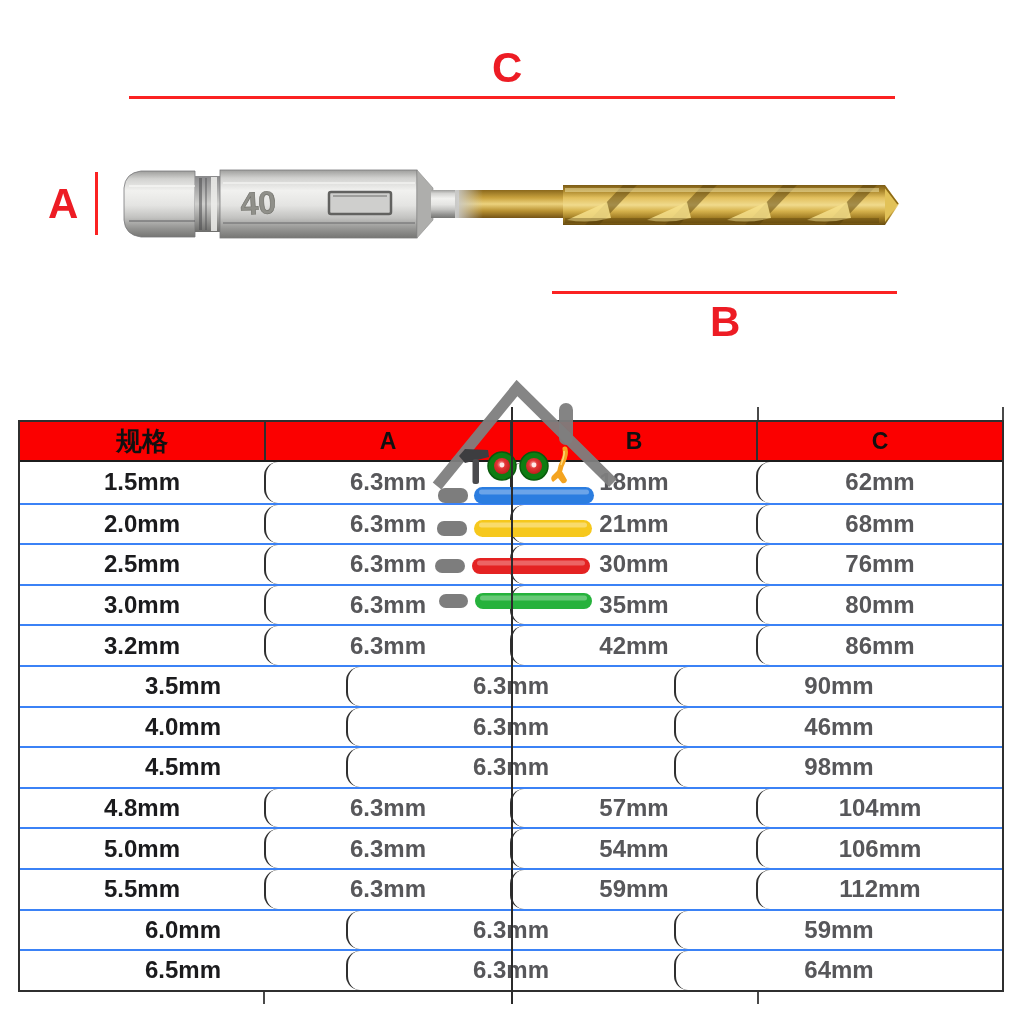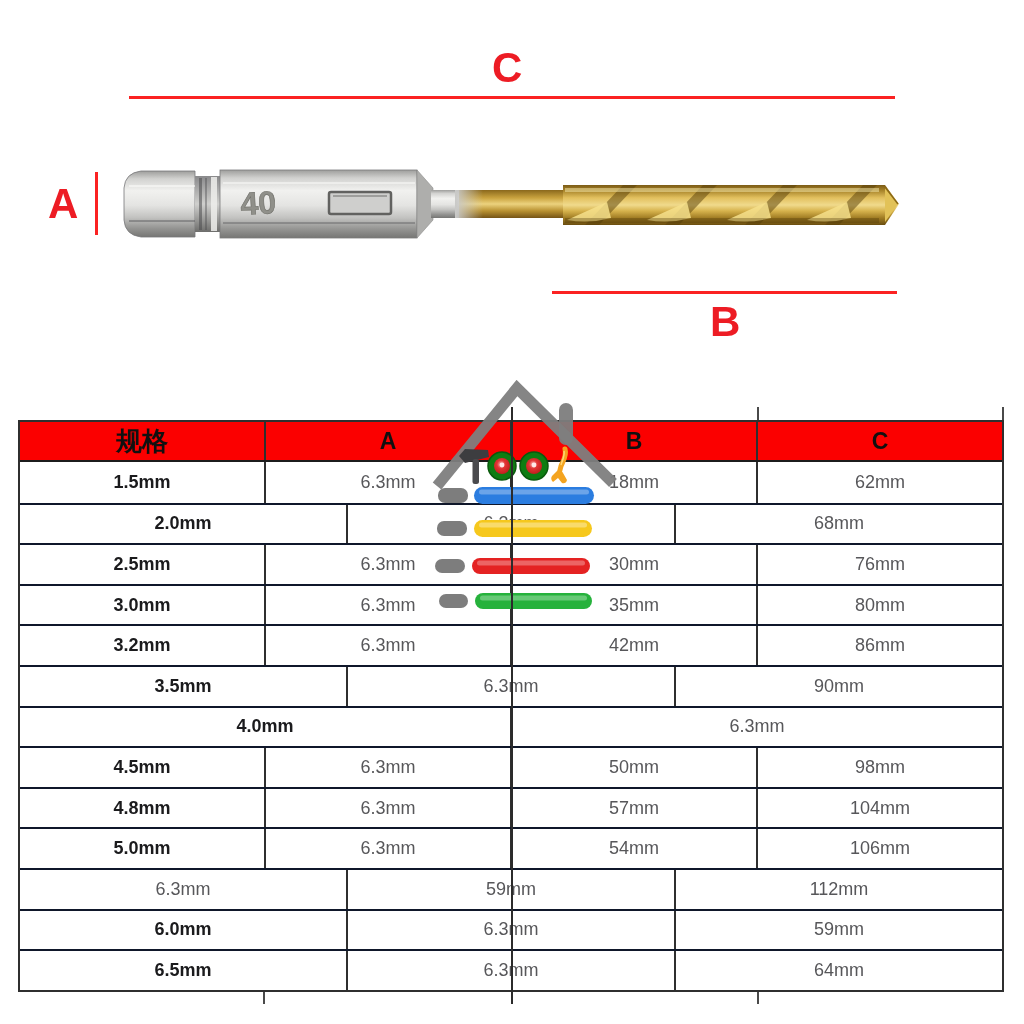--- a/index.html
+++ b/index.html
@@ -17,25 +17,25 @@
   #label-b{left:710px;top:301px;}
   #drill-svg{position:absolute;left:115px;top:162px;width:790px;height:86px;}
   
   .spec-table{position:absolute;left:18px;top:420px;width:986px;border:2px solid #2f2f2f;
               background:#fff;box-sizing:border-box;z-index:1;}
   .thead{display:flex;height:38px;background:#fb0000;border-bottom:2px solid #1c1c1c;}
   .th{flex:1;display:flex;align-items:center;justify-content:center;
       font-weight:bold;font-size:23px;color:#101010;}
   .th:first-child{font-size:26px;}
   .th + .th{border-left:2px solid #2f2f2f;}
-  .t-row{display:flex;height:40.6px;box-sizing:border-box;border-top:2px solid #0f172a;}
+  .t-row{display:flex;height:40.6px;box-sizing:border-box;border-top:2px solid #3b82f6;}
   .t-row:first-child{border-top:none;}
   .cell{flex:1;display:flex;align-items:center;justify-content:center;
-        font-size:18px;color:#57575a;}
-  .cell + .cell{border-left:2px solid #2f2f2f;}
+        font-size:24px;color:#57575a;border-radius:14px;}
+  .cell + .cell{border-left:2px solid #2f2f2f;font-weight:bold;}
   .cell.c0{font-weight:bold;color:#1b1b1d;}
   
   #wm-svg{position:absolute;left:415px;top:380px;width:210px;height:240px;z-index:5;}
   .divider-overlay{position:absolute;left:511px;top:407px;width:2px;height:597px;
                    background:#2b2b2b;z-index:6;}
   .stub{position:absolute;width:2px;background:#4a4a4a;z-index:0;}
   #stub-t2{left:757px;top:407px;height:13px;}
   #stub-t3{left:1002px;top:407px;height:13px;}
   #stub-b1{left:263px;top:990px;height:14px;}
   #stub-b2{left:757px;top:990px;height:14px;}
@@ -140,20 +140,21 @@
     <div class="tbody">
         <div class="t-row">
     <div class="cell c0">1.5mm</div>
     <div class="cell">6.3mm</div>
     <div class="cell">18mm</div>
     <div class="cell">62mm</div>
   </div>
         <div class="t-row">
     <div class="cell c0">2.0mm</div>
     <div class="cell">6.3mm</div>
+    <div class="cell">21mm</div>
     <div class="cell">68mm</div>
   </div>
         <div class="t-row">
     <div class="cell c0">2.5mm</div>
     <div class="cell">6.3mm</div>
     <div class="cell">30mm</div>
     <div class="cell">76mm</div>
   </div>
         <div class="t-row">
     <div class="cell c0">3.0mm</div>
@@ -168,40 +169,41 @@
     <div class="cell">86mm</div>
   </div>
         <div class="t-row">
     <div class="cell c0">3.5mm</div>
     <div class="cell">6.3mm</div>
     <div class="cell">90mm</div>
   </div>
         <div class="t-row">
     <div class="cell c0">4.0mm</div>
     <div class="cell">6.3mm</div>
+    <div class="cell">46mm</div>
   </div>
         <div class="t-row">
     <div class="cell c0">4.5mm</div>
     <div class="cell">6.3mm</div>
-    <div class="cell">50mm</div>
     <div class="cell">98mm</div>
   </div>
         <div class="t-row">
     <div class="cell c0">4.8mm</div>
     <div class="cell">6.3mm</div>
     <div class="cell">57mm</div>
     <div class="cell">104mm</div>
   </div>
         <div class="t-row">
     <div class="cell c0">5.0mm</div>
     <div class="cell">6.3mm</div>
     <div class="cell">54mm</div>
     <div class="cell">106mm</div>
   </div>
         <div class="t-row">
+    <div class="cell c0">5.5mm</div>
     <div class="cell">6.3mm</div>
     <div class="cell">59mm</div>
     <div class="cell">112mm</div>
   </div>
         <div class="t-row">
     <div class="cell c0">6.0mm</div>
     <div class="cell">6.3mm</div>
     <div class="cell">59mm</div>
   </div>
         <div class="t-row">

